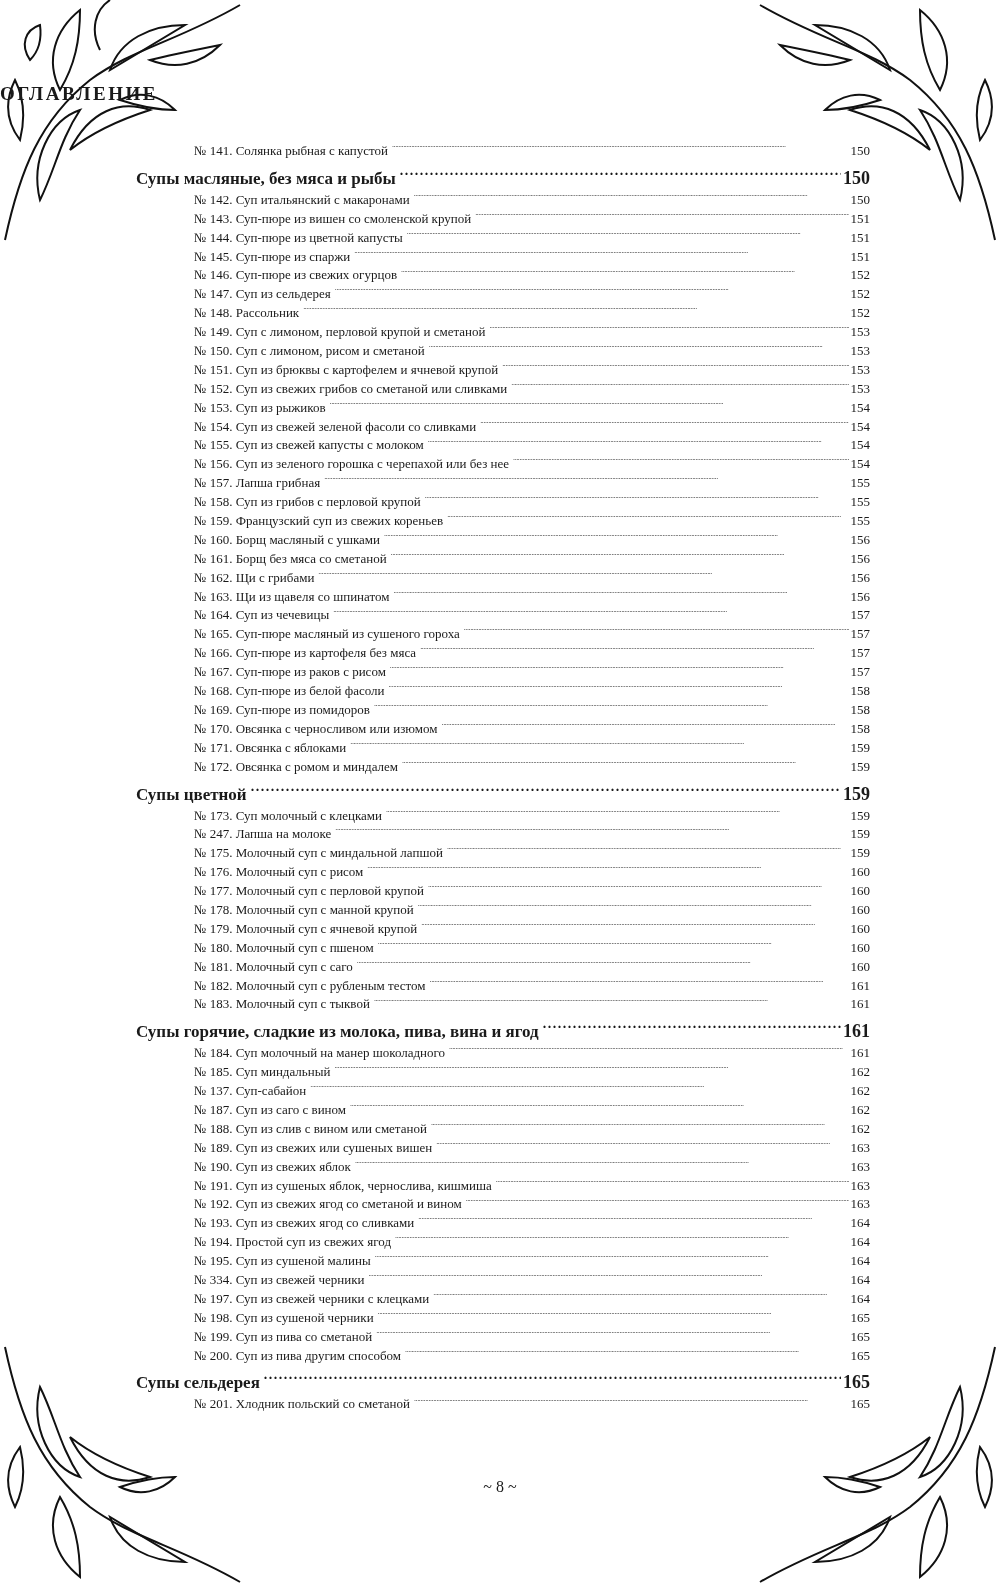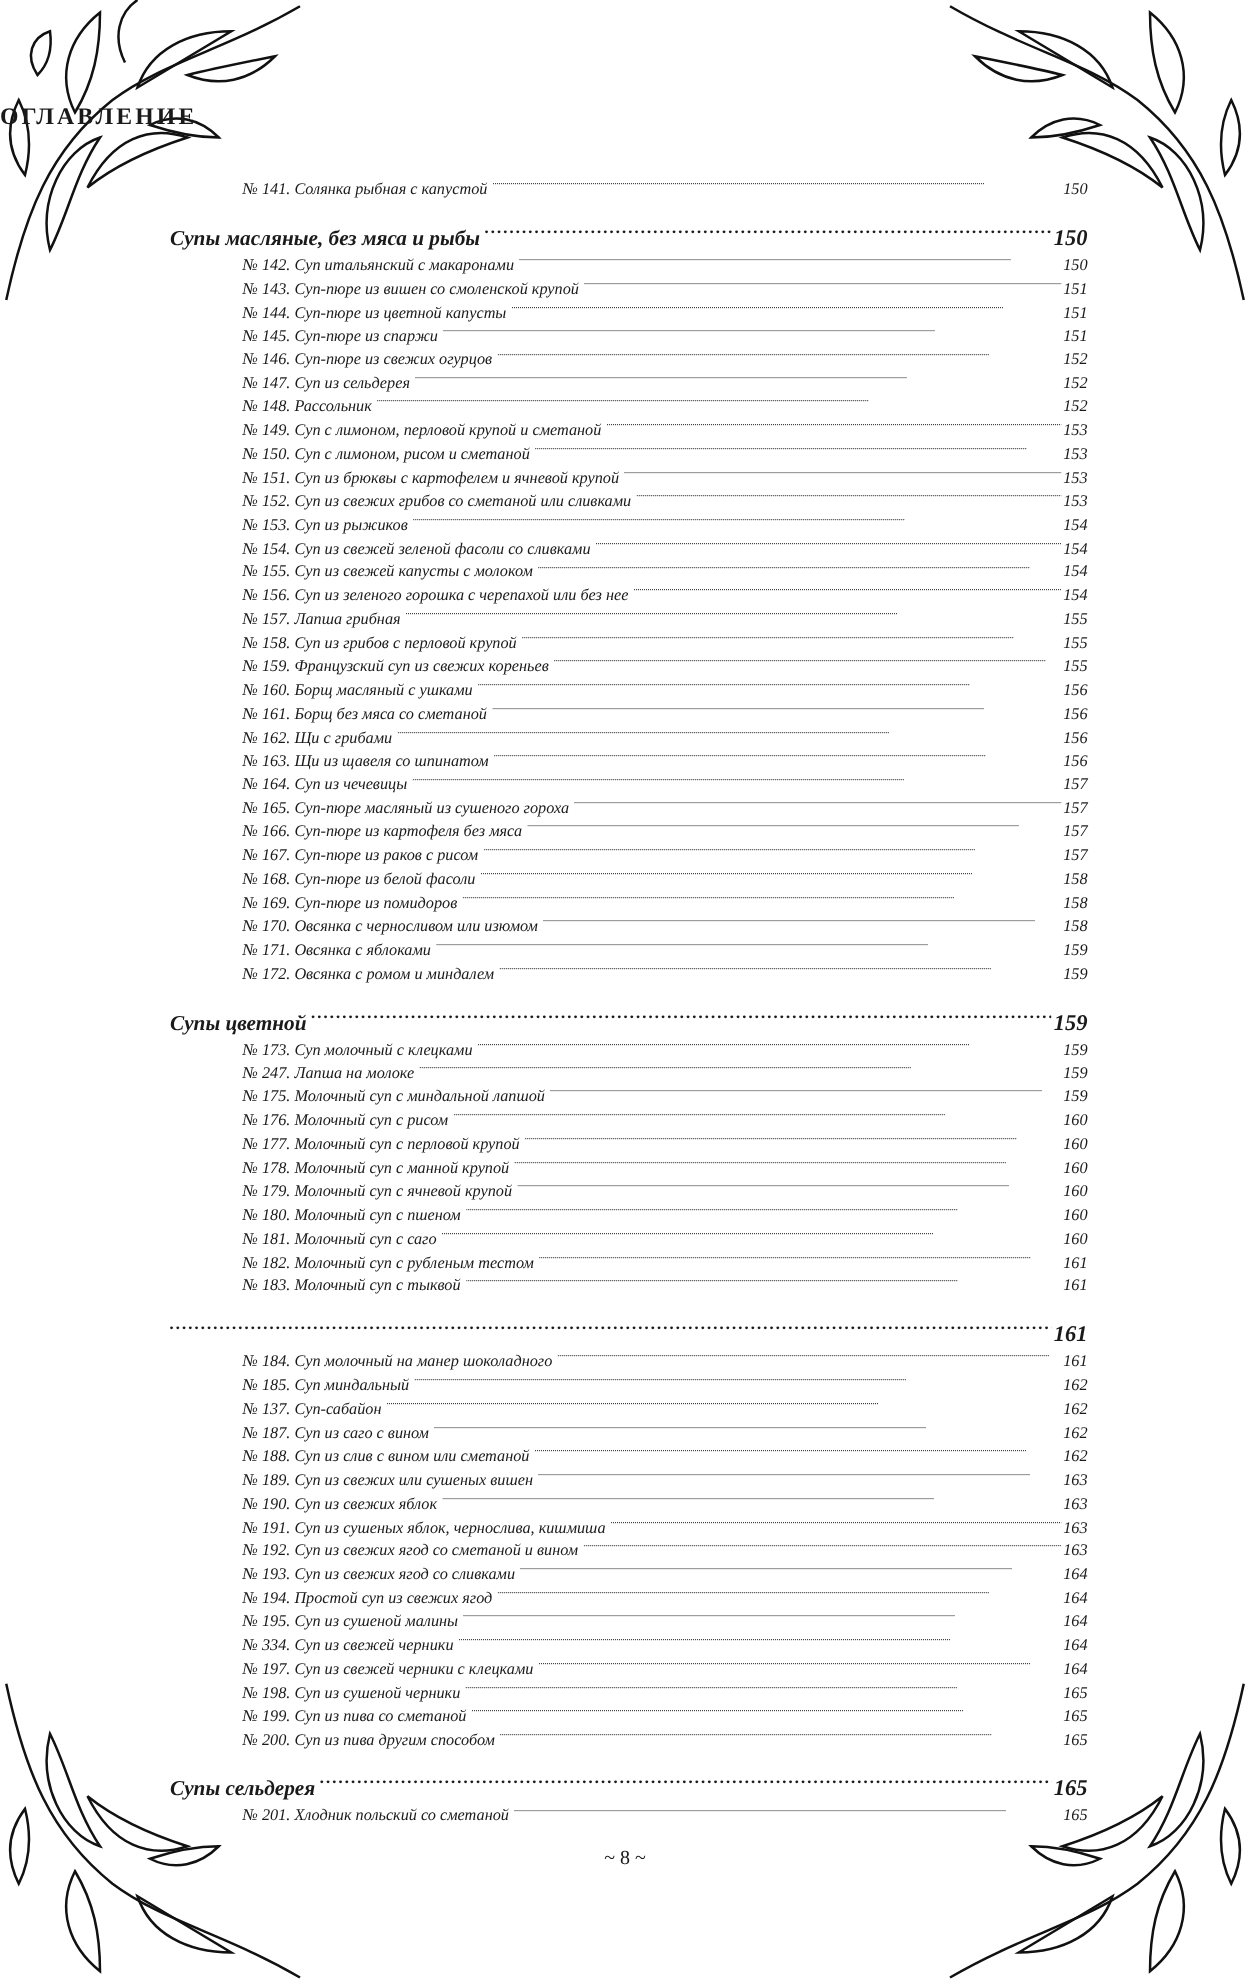--- a/index.html
+++ b/index.html
@@ -6,30 +6,30 @@
   body { width: 1000px; height: 1587px; position: relative; overflow: hidden;
          font-family: "Liberation Serif", "DejaVu Serif", serif; color: #1a1a1a; }
   .ornament { position: absolute; width: 250px; height: 250px; }
   .ornament svg { width: 100%; height: 100%; }
   .orn-tl { left: 0; top: 0; }
   .orn-tr { right: 0; top: 0; transform: scaleX(-1); }
   .orn-bl { left: 0; bottom: 0; transform: scaleY(-1); }
   .orn-br { right: 0; bottom: 0; transform: scale(-1,-1); }
   .page-title { position: absolute; top: 70px; left: 0; width: 1000px; text-align: left;
                 font-size: 19px; letter-spacing: 2.5px; font-weight: bold; }
-  .toc { position: absolute; top: 142px; left: 136px; width: 734px; font-style: italic; }
+  .toc { position: absolute; top: 142px; left: 136px; width: 734px; }
   .row { display: flex; align-items: baseline; white-space: nowrap; }
   .row .label { flex: 0 0 auto; padding-right: 4px; }
   .row .leader { flex: 1 1 auto; overflow: hidden; height: 1em; position: relative; }
   .row .leader::before { content: ". . . . . . . . . . . . . . . . . . . . . . . . . . . . . . . . . . . . . . . . . . . . . . . . . . . . . . . . . . . . . . . . . . . . . . . . . . . . . . . . . . . . . . . . . . . . . . . . . . . . . . . . . . . . . . . . . . . . . . . . . . . . . . . . . . . . . . . . . . . . . . . . . . . . . . . . . . . . . . . . . . . . . . . . . . . . . . . . . . . . . . . . . . . . . . . . . . . . . . . . . . . . . . . . . . . . . . . . . . . . . . . . . . . . . . . . . . . . . . . . . . . . . . ";
                           position: absolute; left: 0; bottom: 0; letter-spacing: -2px; }
   .row .page { flex: 0 0 auto; padding-left: 2px; text-align: right; }
   .recipe { margin-left: 58px; font-size: 13px; height: 18.9px; line-height: 18.9px; }
   .recipe .leader::before { font-size: 8px; letter-spacing: -1.2px; }
-  .section { font-size: 17px; font-weight: bold; height: 26px; line-height: 26px; margin-top: 16px; }
+  .section { font-size: 17px; font-weight: bold; height: 26px; line-height: 26px; margin-top: 4px; }
   .section .leader::before { font-size: 14px; letter-spacing: -1px; font-weight: bold; }
   .section .page { font-size: 18px; }
   .page-number { position: absolute; top: 1478px; left: 0; width: 1000px; text-align: center; font-size: 16px; }
 </style>
 </head>
 <body>
 
 <div class="ornament orn-tl">
   <svg viewBox="0 0 250 250" fill="none" stroke="#111" stroke-width="2">
     <path d="M5 240 C20 170 40 120 90 80 C130 50 180 40 240 5"></path>
@@ -301,20 +301,21 @@
       <span class="label">№ 182. Молочный суп с рубленым тестом</span>
       <span class="leader"></span>
       <span class="page">161</span>
     </div>
     <div class="row recipe">
       <span class="label">№ 183. Молочный суп с тыквой</span>
       <span class="leader"></span>
       <span class="page">161</span>
     </div>
     <div class="row section">
+      <span class="label">Супы горячие, сладкие из молока, пива, вина и ягод</span>
       <span class="leader"></span>
       <span class="page">161</span>
     </div>
     <div class="row recipe">
       <span class="label">№ 184. Суп молочный на манер шоколадного</span>
       <span class="leader"></span>
       <span class="page">161</span>
     </div>
     <div class="row recipe">
       <span class="label">№ 185. Суп миндальный</span>

